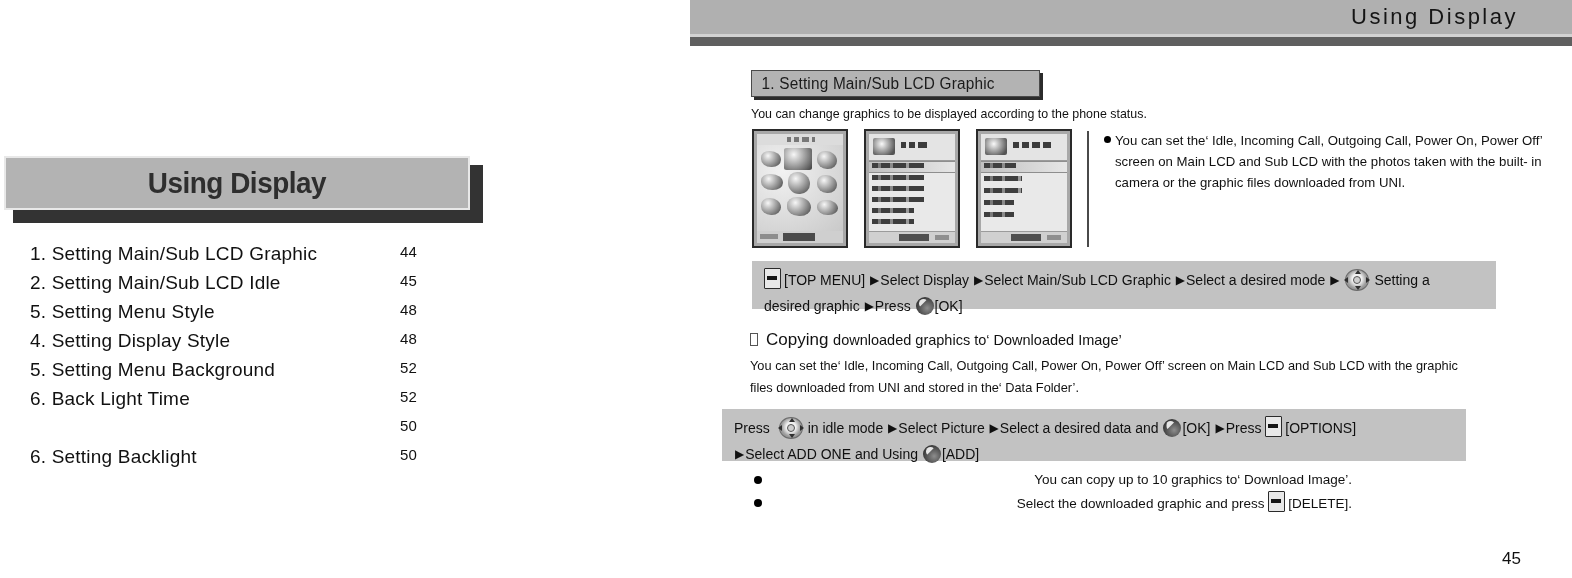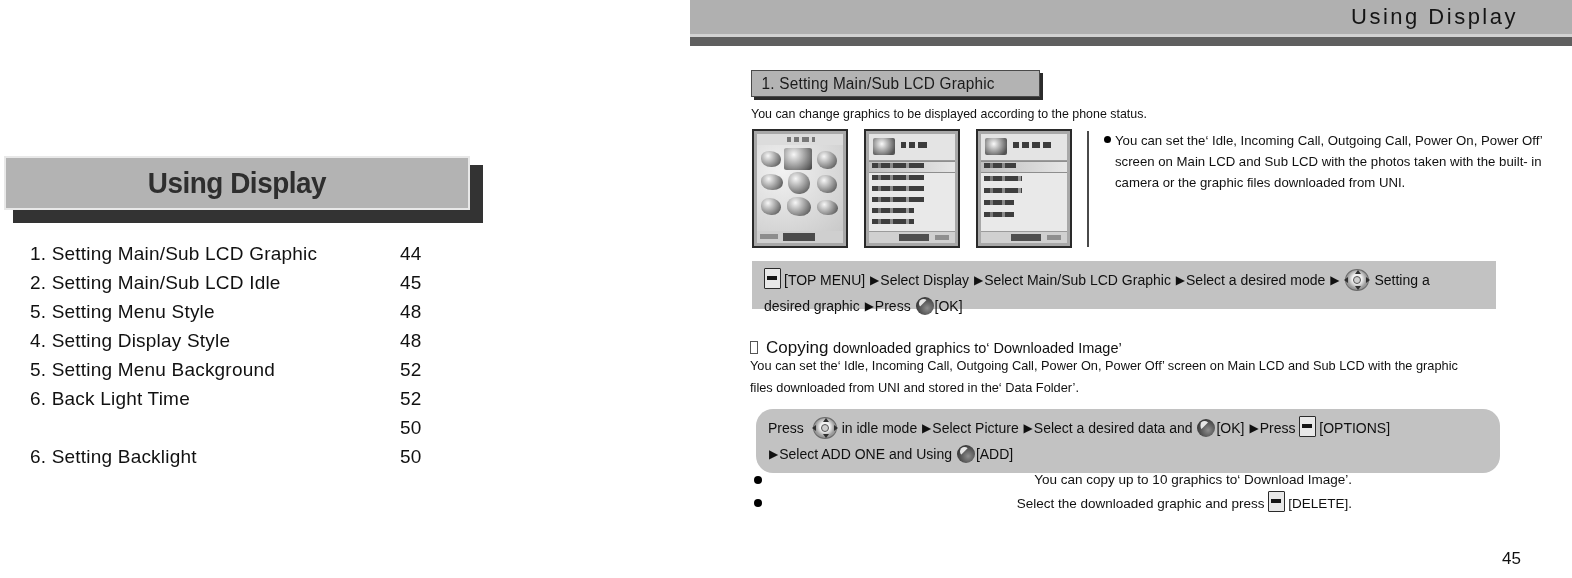--- a/index.html
+++ b/index.html
@@ -71,21 +71,21 @@
     align-items: baseline;
     height: 29px;
     font-size: 19px;
     color: #111;
     letter-spacing: 0.2px;
   }
   .toc-label { flex: 0 0 auto; }
   .toc-page {
     position: absolute;
     left: 370px;
-    font-size: 19px;
+    font-size: 15px;
   }
   .toc-row { position: relative; }
 
   
   #right-page {
     position: absolute;
     left: 690px; top: 0;
     width: 882px;
     height: 578px;
   }
@@ -286,21 +286,21 @@
   .step-box {
     position: absolute;
     background: #c2c2c2;
     font-size: 14px;
     line-height: 26px;
     color: #101010;
     box-sizing: border-box;
     padding: 6px 22px 6px 12px;
   }
   #step-box-1 { left: 752px; top: 261px; width: 744px; height: 48px; }
-  #step-box-2 { left: 756px; top: 409px; width: 744px; height: 64px; border-radius: 17px; }
+  #step-box-2 { left: 722px; top: 409px; width: 744px; height: 52px; }
 
   
   .key-soft {
     display: inline-block;
     width: 15px; height: 19px;
     background: #e8e8e8;
     border: 1px solid #2a2a2a;
     border-radius: 1px;
     position: relative;
     vertical-align: -4px;
@@ -366,21 +366,20 @@
   .tri { font-size: 12px; vertical-align: 1px; padding: 0 1px; }
 
   
   #copy-heading {
     position: absolute;
     left: 750px;
     top: 330px;
     font-size: 17px;
     color: #111;
     white-space: nowrap;
-    margin-top: 8px;
   }
   #copy-heading .tofu {
     display: inline-block;
     width: 8px; height: 13px;
     border: 1px solid #555;
     box-sizing: border-box;
     vertical-align: -1px;
     margin-right: 8px;
   }
   #copy-heading .chead { font-size: 17px; }

